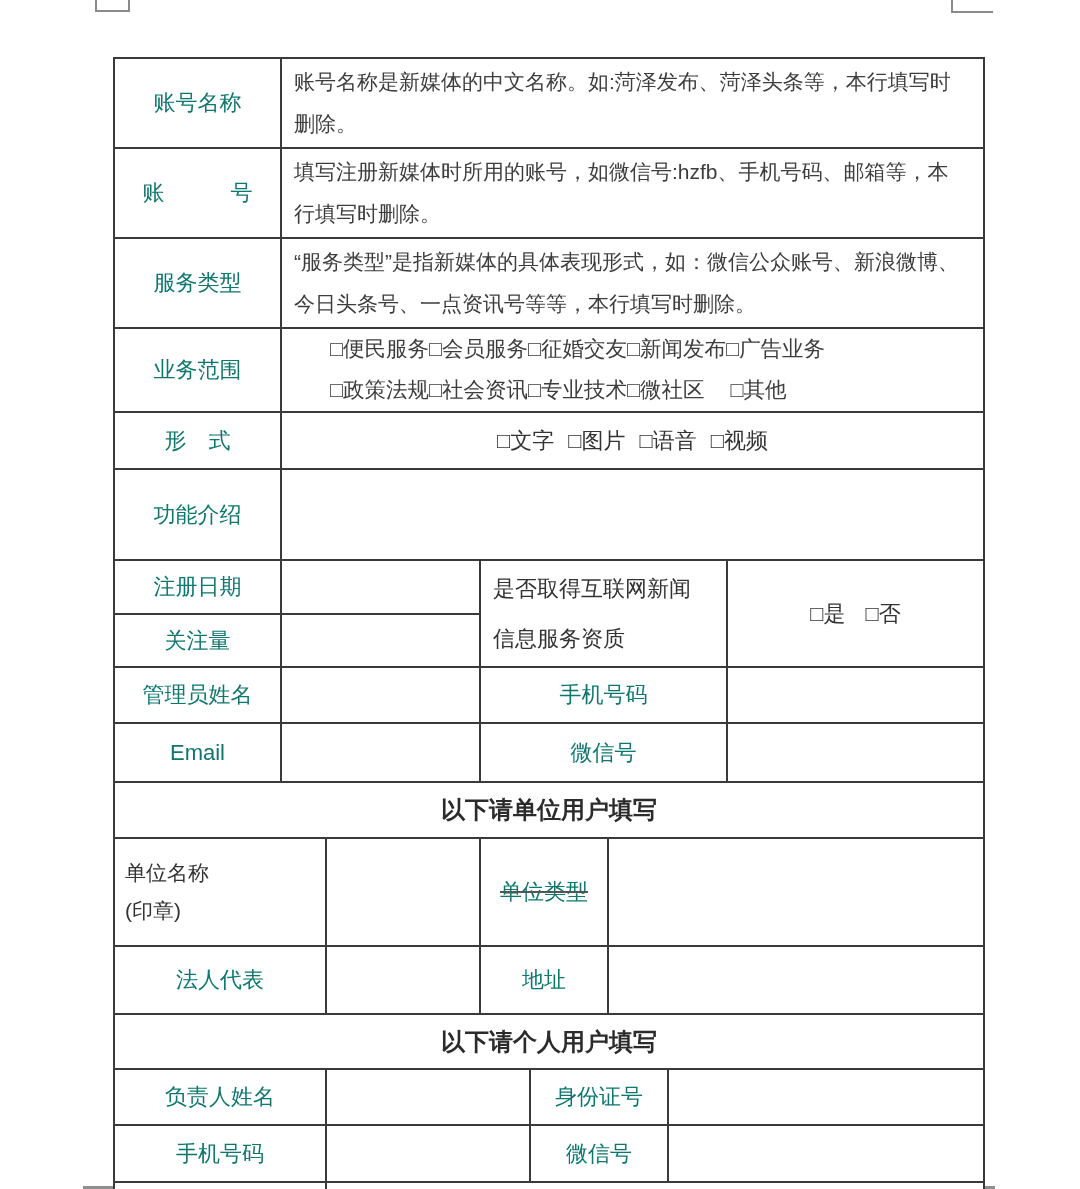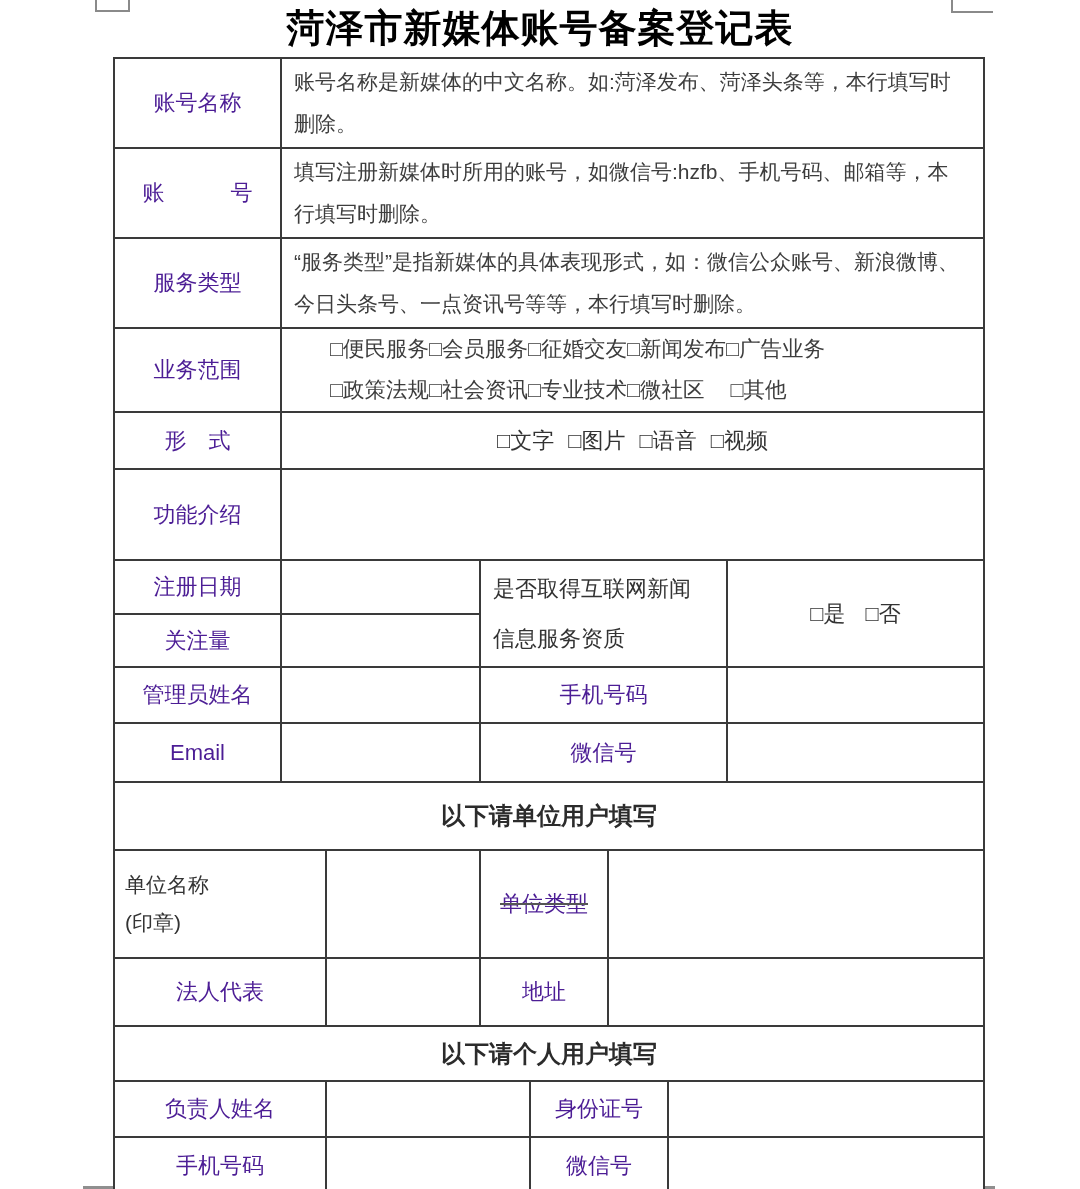--- a/index.html
+++ b/index.html
@@ -19,54 +19,53 @@
   .bottom-divider{position:absolute;left:83px;top:1186px;width:912px;height:3px;background:#8f8f8f;}
 
   table.form{
     position:absolute;left:113px;top:57px;width:870px;
     border-collapse:collapse;table-layout:fixed;background:#fff;
   }
   td{
     border:2px solid #3a3a3a;padding:0;vertical-align:middle;text-align:center;
     font-size:22px;color:#333;overflow:hidden;
   }
-  td.lbl{font-size:22px;color:#4c1d95;}
+  td.lbl{font-size:22px;color:#0f766e;}
   td.desc{
     text-align:left;padding:2px 14px 2px 12px;font-size:21px;color:#3d3d3d;line-height:42px;
   }
   td.biz{
     text-align:left;padding-left:48px;font-size:21.5px;color:#3d3d3d;line-height:41px;border-radius:19px;
   }
   td.fmt span + span{margin-left:14px;margin-top:15px;}
   td.question{
     text-align:left;padding-left:12px;white-space:pre-line;line-height:50px;font-size:22px;
   }
   td.yesno span + span{margin-left:20px;}
   td.section-header{font-weight:bold;font-size:24px;color:#2b2b2b;}
   td.lbl-left{
     text-align:left;padding-left:10px;white-space:pre-line;line-height:38px;font-size:21px;
   }
   .strike{text-decoration:line-through;text-decoration-thickness:2px;text-decoration-color:#555;}
   .gap-before{margin-left:26px;}
   
   .r1{height:87px}.r2{height:84px}.r3{height:82px}.r4{height:80px}.r5{height:57px}
   .r6{height:91px}.r7{height:54px}.r8{height:53px}.r9{height:56px}.r10{height:59px}
-  .r11{height:68px}.r12{height:108px}.r13{height:68px}.r14{height:55px}.r15{height:56px}
+  .r11{height:56px}.r12{height:108px}.r13{height:68px}.r14{height:55px}.r15{height:56px}
   .r16{height:57px}.r17{height:55px}
 </style>
 </head>
 <body>
 
 <div class="page">
 
   <div class="artifact-tl"></div>
   <div class="artifact-tr"></div>
   <div class="bottom-divider"></div>
 
-  <h1 class="page-title">菏泽市新媒体账号备案登记表</h1>
 
   <table class="form">
     <colgroup>
       <col style="width:167px">
         <col style="width:45px">
         <col style="width:154px">
         <col style="width:50px">
       <col style="width:78px">
         <col style="width:60px">
         <col style="width:59px">

